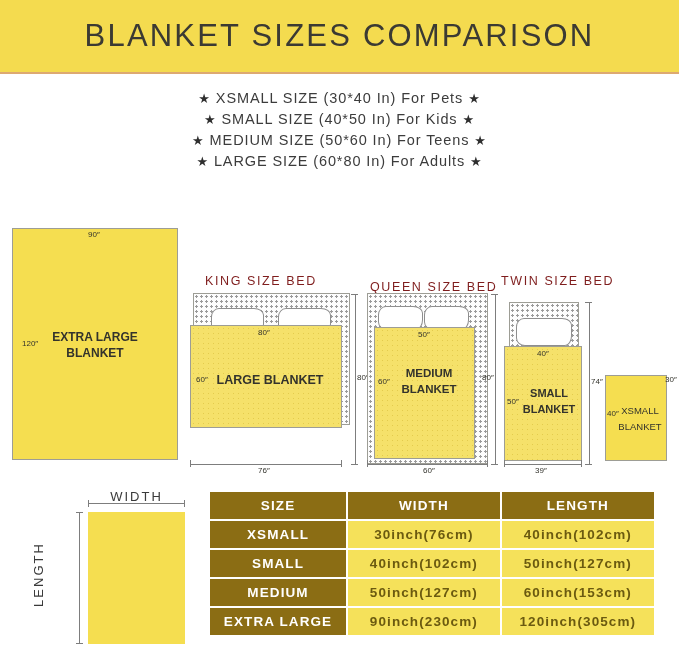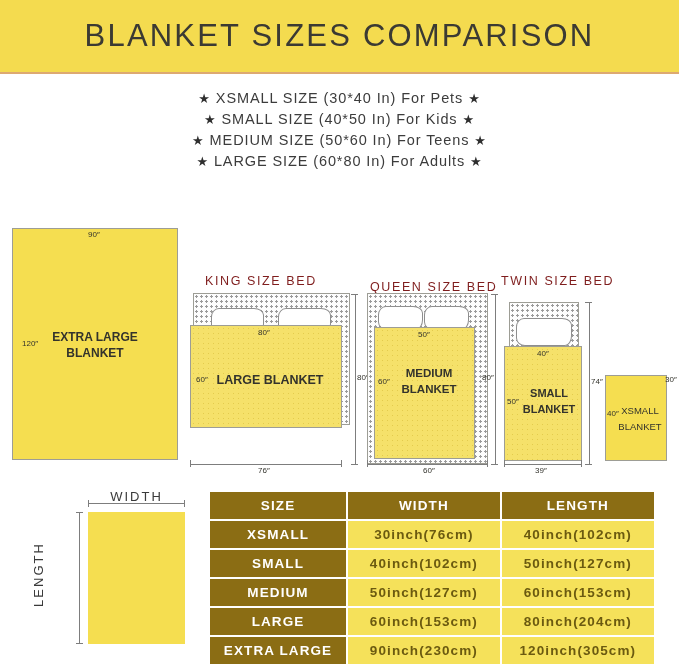--- a/index.html
+++ b/index.html
@@ -257,25 +257,20 @@
         <td class="cat">SMALL</td>
         <td class="val">40inch(102cm)</td>
         <td class="val">50inch(127cm)</td>
       </tr>
       <tr>
         <td class="cat">MEDIUM</td>
         <td class="val">50inch(127cm)</td>
         <td class="val">60inch(153cm)</td>
       </tr>
       <tr>
-        <td class="cat">LARGE</td>
-        <td class="val">60inch(153cm)</td>
-        <td class="val">80inch(204cm)</td>
-      </tr>
-      <tr>
         <td class="cat">EXTRA LARGE</td>
         <td class="val">90inch(230cm)</td>
         <td class="val">120inch(305cm)</td>
       </tr>
     </tbody>
   </table>
 
 </div>
 
 </body></html>

